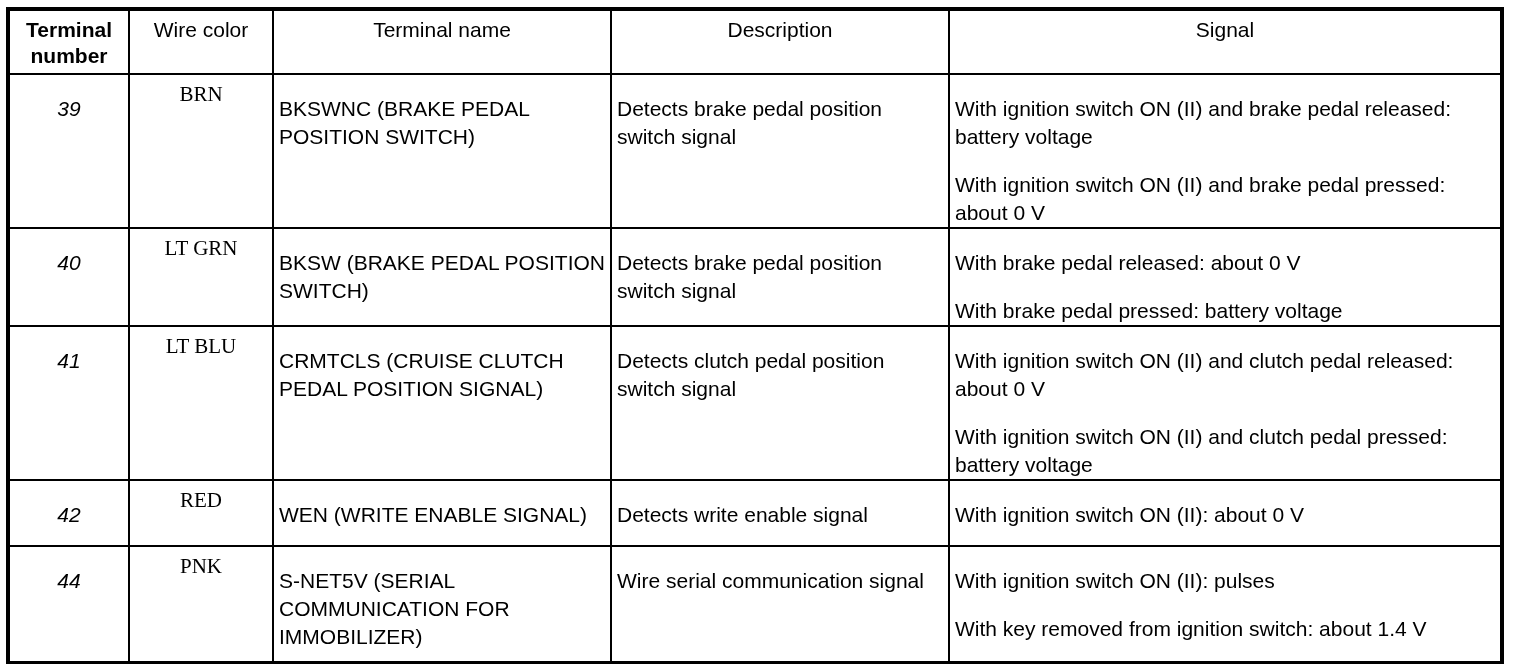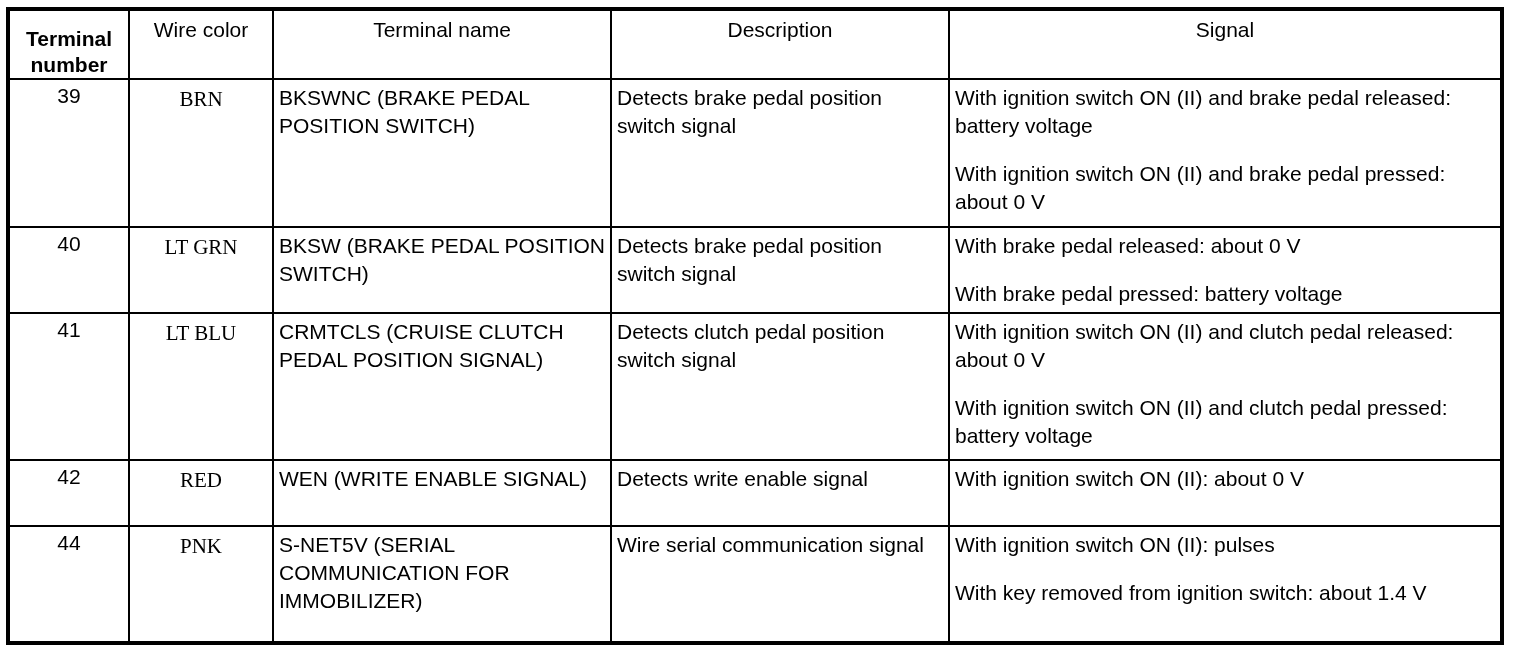--- a/index.html
+++ b/index.html
@@ -61,33 +61,32 @@
     padding-top: 6px;
     padding-left: 4px;
     padding-right: 4px;
   }
   thead th.term-hdr {
     font-weight: bold;
   }
   thead th.term-hdr .hdr {
     padding-left: 2px;
     padding-right: 2px;
-    margin-top: 9px;
   }
 
   
   tbody td {
     font-size: 21px;
     line-height: 28px;
   }
   tbody td .cell {
-    padding-top: 4px;
+    padding-top: 20px;
   }
   td.num-cell  { text-align: center; }
-  td.num-cell  .cell { padding-top: 2px; }
+  td.num-cell  .cell { padding-top: 20px; font-style: italic; }
   td.wire-cell { text-align: center; font-family: Liberation Serif, serif; }
   td.wire-cell .cell { padding-top: 5px; }
 
   td.name-cell .cell,
   td.desc-cell .cell,
   td.signal-cell .cell {
     text-align: left;
     padding-left: 5px;
     padding-right: 4px;
   }

